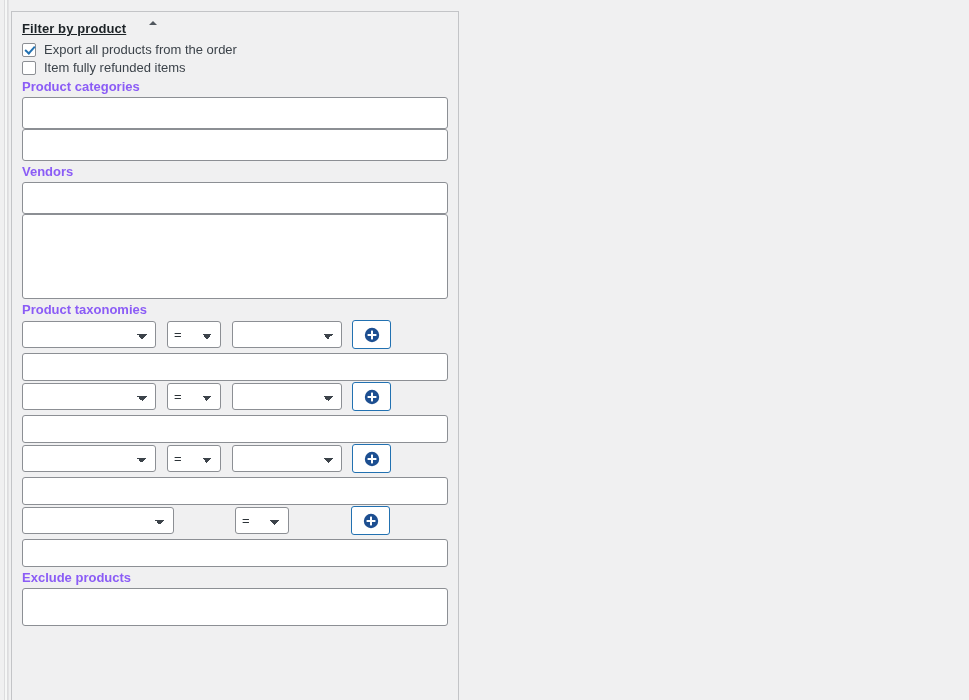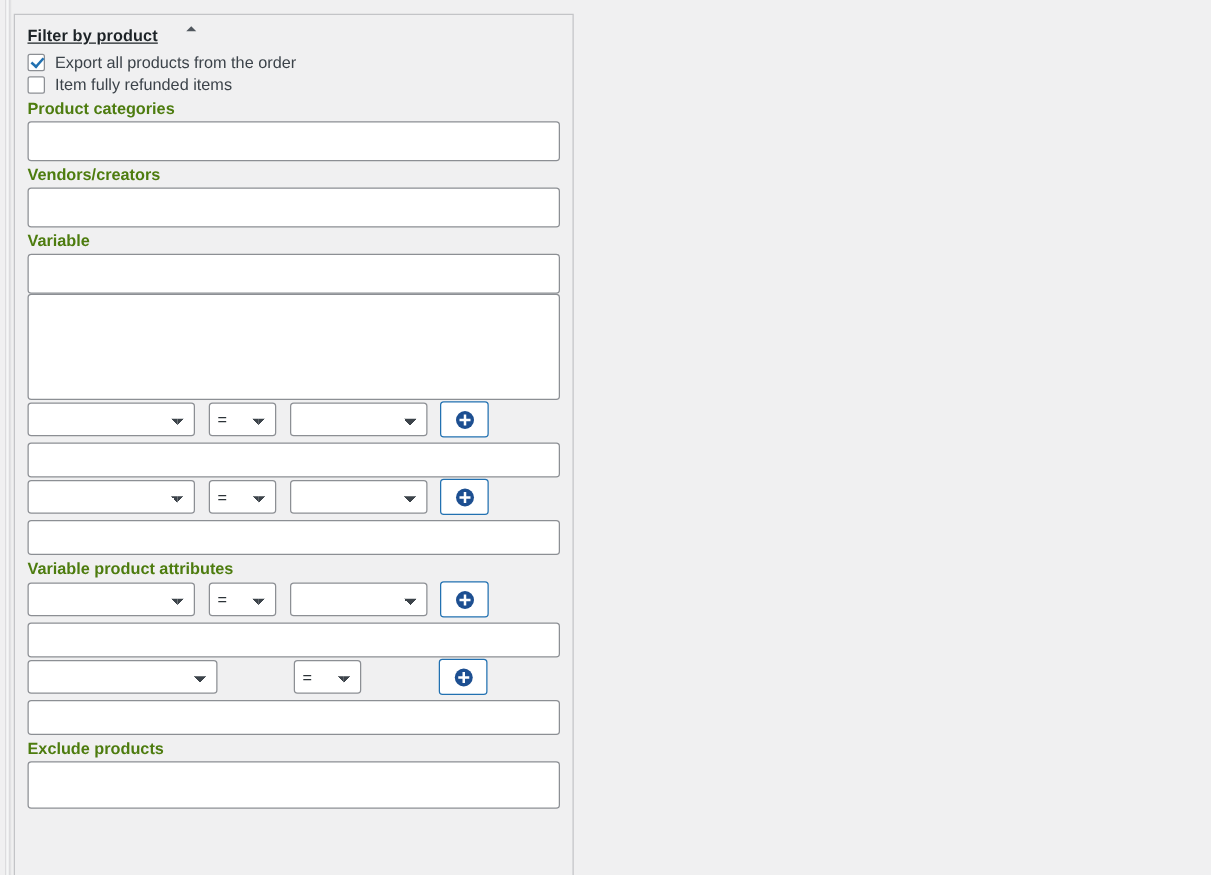--- a/index.html
+++ b/index.html
@@ -112,21 +112,21 @@
   .check-label {
     font-size: 13px;
     color: #3c434a;
     line-height: 16px;
     white-space: nowrap;
   }
 
   .field-label {
     font-size: 13px;
     font-weight: bold;
-    color: #4d7c0f;
+    color: #8b5cf6;
     line-height: 17px;
     margin: 2px 0 2px 0;
     display: block;
   }
 
   .txt {
     width: 100%;
     box-sizing: border-box;
     border: 1px solid #8c8f94;
     border-radius: 3px;
@@ -221,28 +221,28 @@
   </div>
 
   <div class="check-row">
     <span class="cb"></span>
     <span class="check-label">Item fully refunded items</span>
   </div>
 
   <label class="field-label">Product categories</label>
   <input class="txt h32" type="text" value="" style="">
 
-  <label class="field-label">Vendors/creators</label>
   <input class="txt h32" type="text" value="" style="">
 
-  <label class="field-label">Variable</label>
+  <label class="field-label">Vendors</label>
   <input class="txt h32" type="text" value="" style="">
 
   <textarea class="txt h85" style=""></textarea>
 
+  <label class="field-label">Product taxonomies</label>
   <div class="row">
     <select class="sel sel-wide">
       <option></option>
     </select>
     <span class="gap10"></span>
     <select class="sel sel-op">
       <option>=</option>
     </select>
     <span class="gap10"></span>
     <select class="sel sel-val">
@@ -275,21 +275,20 @@
     <button class="plus-btn">
       <svg class="plus-glyph" viewBox="0 0 16 16">
         <circle cx="8" cy="8" r="7.2" fill="#1d4f91"></circle>
         <rect x="7" y="3.6" width="2" height="8.8" fill="#ffffff"></rect>
         <rect x="3.6" y="7" width="8.8" height="2" fill="#ffffff"></rect>
       </svg>
     </button>
   </div>
   <input class="txt h28" type="text" value="" style="">
 
-  <label class="field-label">Variable product attributes</label>
   <div class="row">
     <select class="sel sel-wide">
       <option></option>
     </select>
     <span class="gap10"></span>
     <select class="sel sel-op">
       <option>=</option>
     </select>
     <span class="gap10"></span>
     <select class="sel sel-val">

